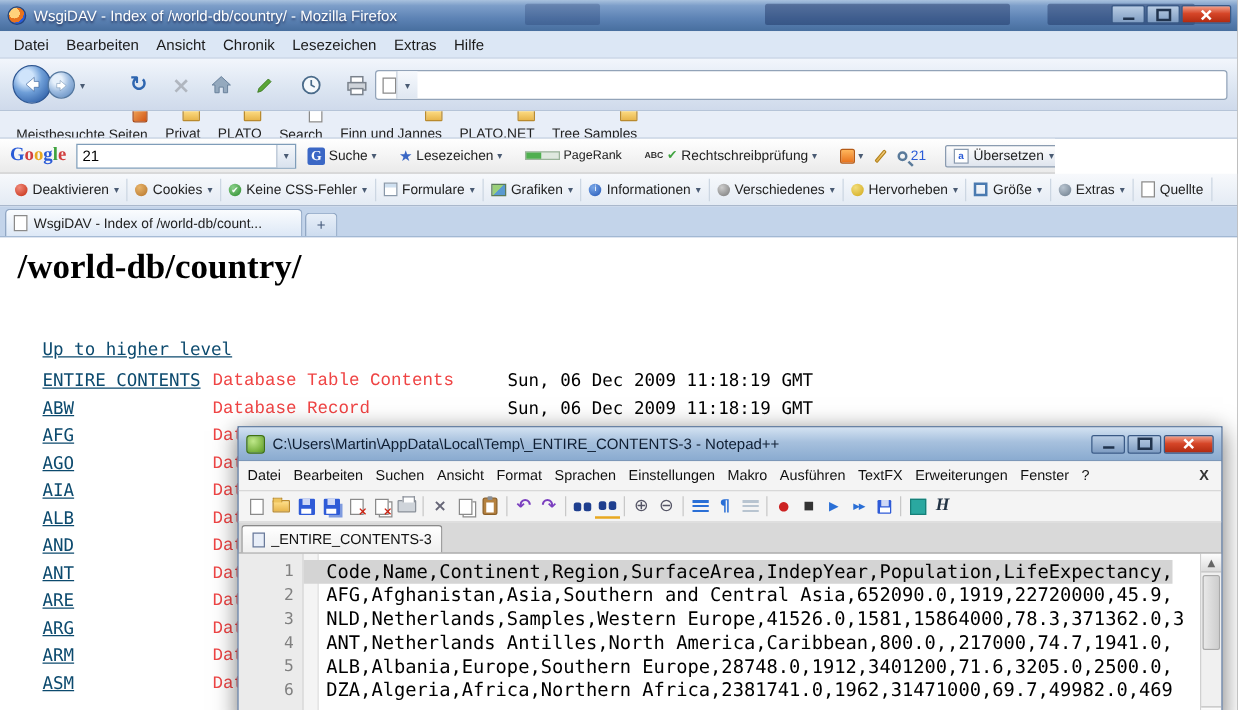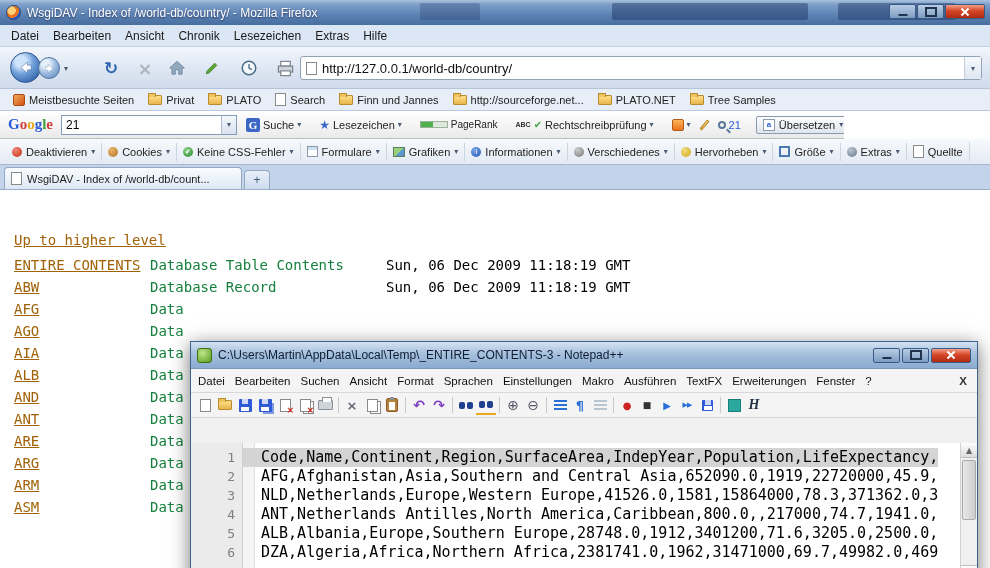--- a/index.html
+++ b/index.html
@@ -44,21 +44,21 @@
   .nav-btn { position:absolute; top:8px; width:26px; height:26px; display:flex; align-items:center; justify-content:center; border-radius:3px; }
   .glyph { font-family:"DejaVu Sans",sans-serif; }
   .url-wrap { position:absolute; left:300px; right:8px; top:9px; height:24px; background:#fff;
     border:1px solid #92a3b8; border-radius:3px; display:flex; align-items:center; padding:0 0 0 5px; }
   .url-input { flex:1; border:none; outline:none; font-size:13px; color:#111; font-family:"Liberation Sans",sans-serif; background:transparent; }
   .url-dd { width:17px; height:22px; border-left:1px solid #c4cedb; display:flex; align-items:center; justify-content:center;
     background:linear-gradient(#f6f9fd,#dfe7f1); }
 
   .ff-bmbar { position:absolute; left:0; top:89px; width:990px; height:22px; background:#e8eef8;
     border-bottom:1px solid #bcc9dc; display:flex; align-items:center; padding-left:6px; font-size:11px; color:#222; overflow:hidden; }
-  .bm-item { display:flex; align-items:center; gap:4px; padding:2px 7px; white-space:nowrap; }
+  .bm-item { display:flex; align-items:flex-end; gap:4px; padding:2px 7px; white-space:nowrap;flex-direction:column; }
 
   .ff-ggbar { position:absolute; left:0; top:111px; width:844px; height:28px;
     background:linear-gradient(#ffffff,#eaeaea); border-bottom:1px solid #bdbdbd;
     display:flex; align-items:center; padding-left:8px; font-size:11px; color:#222; gap:6px; overflow:hidden; white-space:nowrap; }
   .g-logo { font:bold 15px "Liberation Serif",serif; letter-spacing:0; margin-right:2px; }
   .gl0{color:#2a5bd7}.gl1{color:#d13f3f}.gl2{color:#e8a820}.gl3{color:#2a5bd7}.gl4{color:#3fa33f}.gl5{color:#d13f3f}
   .g-search-wrap { display:flex; align-items:center; border:1px solid #7f9db9; background:#fff; height:20px; width:218px; }
   .g-search { flex:1; border:none; outline:none; font-size:12px; padding-left:4px; background:transparent; font-family:"Liberation Sans",sans-serif; }
   .g-search-dd { width:15px; height:18px; background:linear-gradient(#f4f7fb,#d9e2ee); border-left:1px solid #aebdd0; display:flex; align-items:center; justify-content:center; }
   .g-item { display:flex; align-items:center; gap:3px; padding:2px 3px; }
@@ -99,25 +99,25 @@
     font-size:11px; color:#222; overflow:hidden; white-space:nowrap; }
   .newtab { width:26px; height:19px; border:1px solid #91a7c4; border-bottom:none; border-radius:4px 4px 0 0;
     background:linear-gradient(#e8eff8,#cddcef); margin-left:2px; display:flex; align-items:center; justify-content:center;
     font-size:12px; color:#44597a; }
 
   
   .content { position:absolute; left:0; top:190px; width:990px; height:378px; background:#fff; padding-left:14px; overflow:hidden; }
   .content h1 { font:bold 28px "Liberation Serif",serif; color:#000; margin-top:8px; }
   .uplink-row { margin-top:42px; }
   .mono { font-family:"DejaVu Sans Mono",monospace; font-size:14px; }
-  a.blue-link { color:#a16207; text-decoration:underline; }
+  a.blue-link { color:#0c4a6e; text-decoration:underline;margin-left:20px; }
   .dir-table { margin-top:6px; }
   .dir-row { display:flex; height:22px; align-items:center; }
   .c1 { width:136px; flex:0 0 auto; }
-  .c2 { width:208px; flex:0 0 auto; color:#15803d; }
+  .c2 { width:208px; flex:0 0 auto; color:#ef4444;font-family:Liberation Mono, monospace; }
   .c3 { color:#000;margin-left:28px; }
 
   
   .pg { width:11px; height:13px; background:#fff; border:1px solid #8a8a8a; display:inline-block; }
   .fld { width:14px; height:10px; background:linear-gradient(#ffe08a,#e8b64c); border:1px solid #b98a2e; border-radius:1px; position:relative; display:inline-block; }
   .fld::before { content:""; position:absolute; top:-3px; left:-1px; width:6px; height:3px; background:#eec45c; border:1px solid #b98a2e; border-bottom:none; border-radius:1px 1px 0 0; }
   .flp { width:13px; height:13px; background:#2f5bd7; border-radius:1px; position:relative; display:inline-block; }
   .flp::before { content:""; position:absolute; left:3px; top:0; width:6px; height:5px; background:#cfd8f5; }
   .flp::after { content:""; position:absolute; left:2px; bottom:1px; width:8px; height:4px; background:#fff; }
   .redcirc { width:10px; height:10px; border-radius:50%; background:radial-gradient(circle at 35% 30%,#f08a7a,#c42a10); display:inline-block; }
@@ -238,21 +238,20 @@
     </span>
     <span class="nav-btn" style="left:272px;">
       <svg width="19" height="19" viewBox="0 0 16 16">
           <rect x="4" y="2" width="8" height="4" fill="#fff" stroke="#7a828c"></rect>
           <rect x="2" y="6" width="12" height="5" fill="#cfd4da" stroke="#7a828c"></rect>
           <rect x="4" y="10" width="8" height="4" fill="#fff" stroke="#7a828c"></rect>
         </svg>
     </span>
     <span class="url-wrap">
       <span class="pg"></span>
-      <input class="url-input" style="padding-left: 5px;" value="http://127.0.0.1/world-db/country/">
       <span class="url-dd">
           <span class="dd">▾</span>
         </span>
     </span>
   </div>
 
   <div class="ff-bmbar">
     <span class="bm-item">
         <span class="sq-mv"></span>
         <span>Meistbesuchte Seiten</span>
@@ -265,24 +264,20 @@
         <span class="fld"></span>
         <span>PLATO</span>
       </span>
     <span class="bm-item">
         <span class="pg"></span>
         <span>Search</span>
       </span>
     <span class="bm-item">
         <span class="fld"></span>
         <span>Finn und Jannes</span>
-      </span>
-    <span class="bm-item">
-        <span class="fld"></span>
-        <span>http://sourceforge.net...</span>
       </span>
     <span class="bm-item">
         <span class="fld"></span>
         <span>PLATO.NET</span>
       </span>
     <span class="bm-item">
         <span class="fld"></span>
         <span>Tree Samples</span>
       </span>
   </div>
@@ -397,20 +392,21 @@
 
   <div class="ff-tabbar">
     <span class="tab">
       <span class="pg"></span>
       <span>WsgiDAV - Index of /world-db/count...</span>
     </span>
     <span class="newtab">+</span>
   </div>
 
   <div class="content">
+    <h1>/world-db/country/</h1>
     <div class="uplink-row mono">
       <a class="blue-link" href="#">Up to higher level</a>
     </div>
     <div class="dir-table mono">
       <div class="dir-row">
           <a class="c1 blue-link" href="#">ENTIRE CONTENTS</a>
           <span class="c2">Database Table Contents</span>
           <span class="c3">Sun, 06 Dec 2009 11:18:19 GMT</span>
         </div>
       <div class="dir-row">
@@ -581,27 +577,33 @@
           <span class="flp" style="width:11px;height:11px;"></span>
         </span>
       <span class="tsep"></span>
       <span class="ti">
           <span class="sq-teal"></span>
         </span>
       <span class="ti">
           <span style="font:bold italic 14px 'Liberation Serif',serif;color:#234;">H</span>
         </span>
     </div>
+    <div class="npp-tabbar">
+      <span class="npp-tab">
+        <span class="tab-doc"></span>
+        <span>_ENTIRE_CONTENTS-3</span>
+      </span>
+    </div>
     <div class="npp-editor">
       <div class="gutter-bg"></div>
       <div class="fold-bg"></div>
       <div class="ed-lines">
         <div class="ed-line"><span class="ln">1</span><span class="lt sel">Code,Name,Continent,Region,SurfaceArea,IndepYear,Population,LifeExpectancy,</span></div>
         <div class="ed-line"><span class="ln">2</span><span class="lt">AFG,Afghanistan,Asia,Southern and Central Asia,652090.0,1919,22720000,45.9,</span></div>
-        <div class="ed-line"><span class="ln">3</span><span class="lt">NLD,Netherlands,Europe,Western Europe,41526.0,1581,15864000,78.3,371362.0,3</span></div>
+        <div class="ed-line"><span class="ln">3</span><span class="lt">NLD,Netherlands,Samples,Western Europe,41526.0,1581,15864000,78.3,371362.0,3</span></div>
         <div class="ed-line"><span class="ln">4</span><span class="lt">ANT,Netherlands Antilles,North America,Caribbean,800.0,,217000,74.7,1941.0,</span></div>
         <div class="ed-line"><span class="ln">5</span><span class="lt">ALB,Albania,Europe,Southern Europe,28748.0,1912,3401200,71.6,3205.0,2500.0,</span></div>
         <div class="ed-line"><span class="ln">6</span><span class="lt">DZA,Algeria,Africa,Northern Africa,2381741.0,1962,31471000,69.7,49982.0,469</span></div>
       </div>
       <div class="ed-scroll">
         <div class="arr">▲</div>
         <div class="thumb"></div>
         <div class="arr down">▼</div>
       </div>
     </div>

